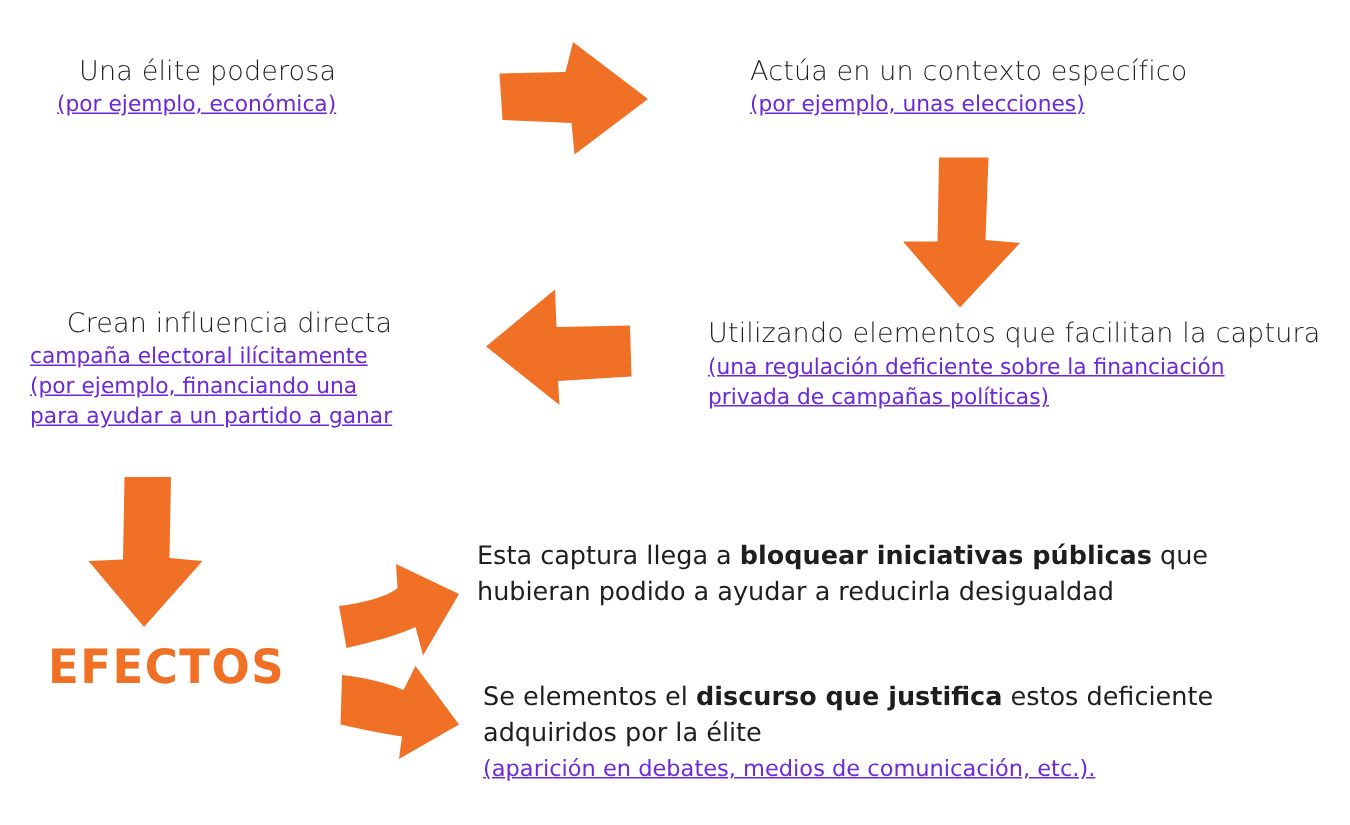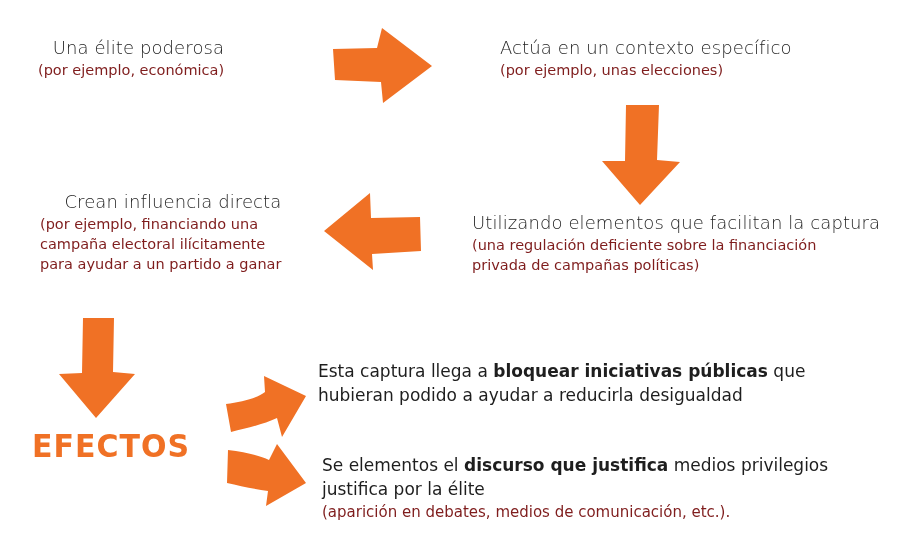--- a/index.html
+++ b/index.html
@@ -22,21 +22,22 @@
     .title {
       font-size: 18px;
       font-weight: 300;
       line-height: 24px;
       letter-spacing: 0.1px;
       text-align: right;
     }
     .sub {
       font-size: 14.5px;
       line-height: 20px;
-      color: #7f1d1d;
+      color: #6d28d9;
+      text-decoration: underline;
     }
     .effect {
       font-size: 17px;
       line-height: 24px;
     }
     .effect b {
       font-weight: bold;
     }
     .arrow {
       position: absolute;
@@ -78,24 +79,24 @@
 <div class="node" style="left:472px; top:211px;">
   <div class="title">Utilizando elementos que facilitan la captura</div>
   <div class="sub">(una regulación deficiente sobre la financiación</div>
   <div class="sub">privada de campañas políticas)</div>
 </div>
 
 <svg class="arrow" style="left:322px; top:190px;" width="102" height="82" viewBox="0 0 102 82">
   <path d="M2 41 L 48 3 L 49 28 L 98 27 L 99 61 L 50 64 L 51 80 Z" fill="#f07125"></path>
 </svg>
 
-<div class="node" style="left:20px; top:190px;margin-left:20px;">
+<div class="node" style="left:20px; top:204px;">
   <div class="title">Crean influencia directa</div>
+  <div class="sub">campaña electoral ilícitamente</div>
   <div class="sub">(por ejemplo, financiando una</div>
-  <div class="sub">campaña electoral ilícitamente</div>
   <div class="sub">para ayudar a un partido a ganar</div>
 </div>
 
 <svg class="arrow" style="left:57px; top:316px;" width="80" height="104" viewBox="0 0 80 104">
   <path d="M26 2 L 57 2 L 56 56 L 78 58 L 39 102 L 2 58 L 25 57 Z" fill="#f07125"></path>
 </svg>
 
 <div class="efectos">EFECTOS</div>
 
 <svg class="arrow" style="left:224px; top:374px;" width="84" height="66" viewBox="0 0 84 66">
@@ -108,17 +109,17 @@
 
 <div class="node effect" style="left:318px; top:359px;">
   <div>
     <span>Esta captura llega a </span><b>bloquear iniciativas públicas</b><span> que</span>
   </div>
   <div>hubieran podido a ayudar a reducirla desigualdad</div>
 </div>
 
 <div class="node effect" style="left:322px; top:453px;">
   <div>
-    <span>Se elementos el </span><b>discurso que justifica</b><span> medios privilegios</span>
+    <span>Se elementos el </span><b>discurso que justifica</b><span> estos deficiente</span>
   </div>
-  <div>justifica por la élite</div>
+  <div>adquiridos por la élite</div>
   <div class="sub" style="font-size:15px; line-height:22px;">(aparición en debates, medios de comunicación, etc.).</div>
 </div>
 
 </body></html>

